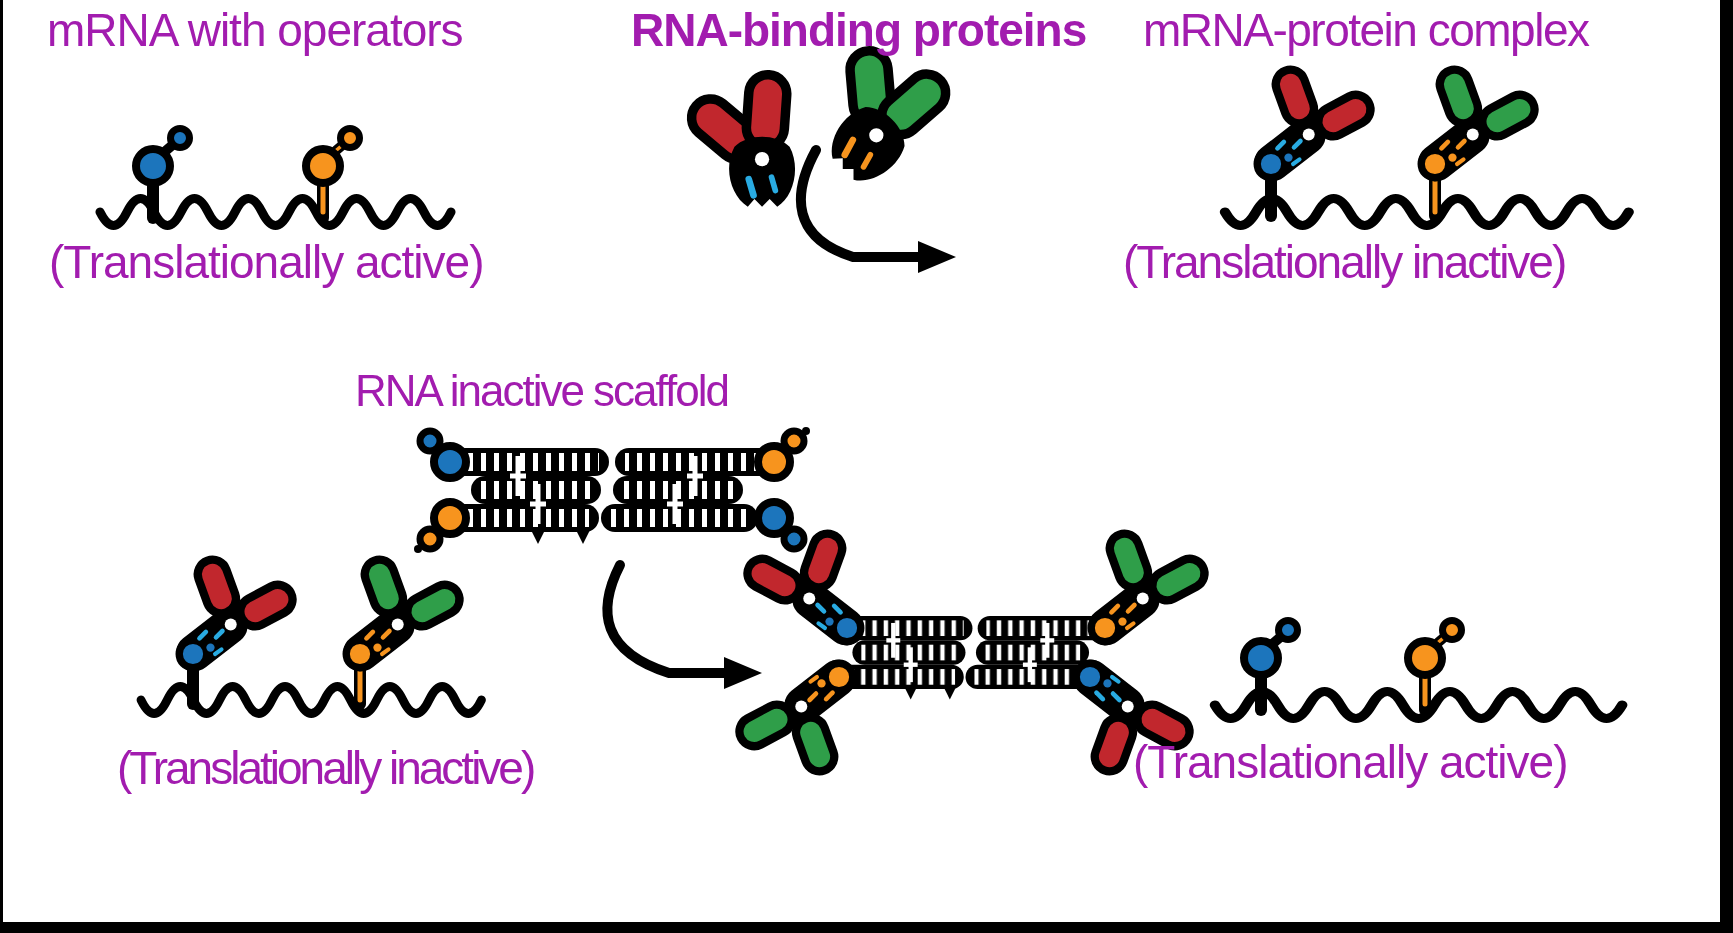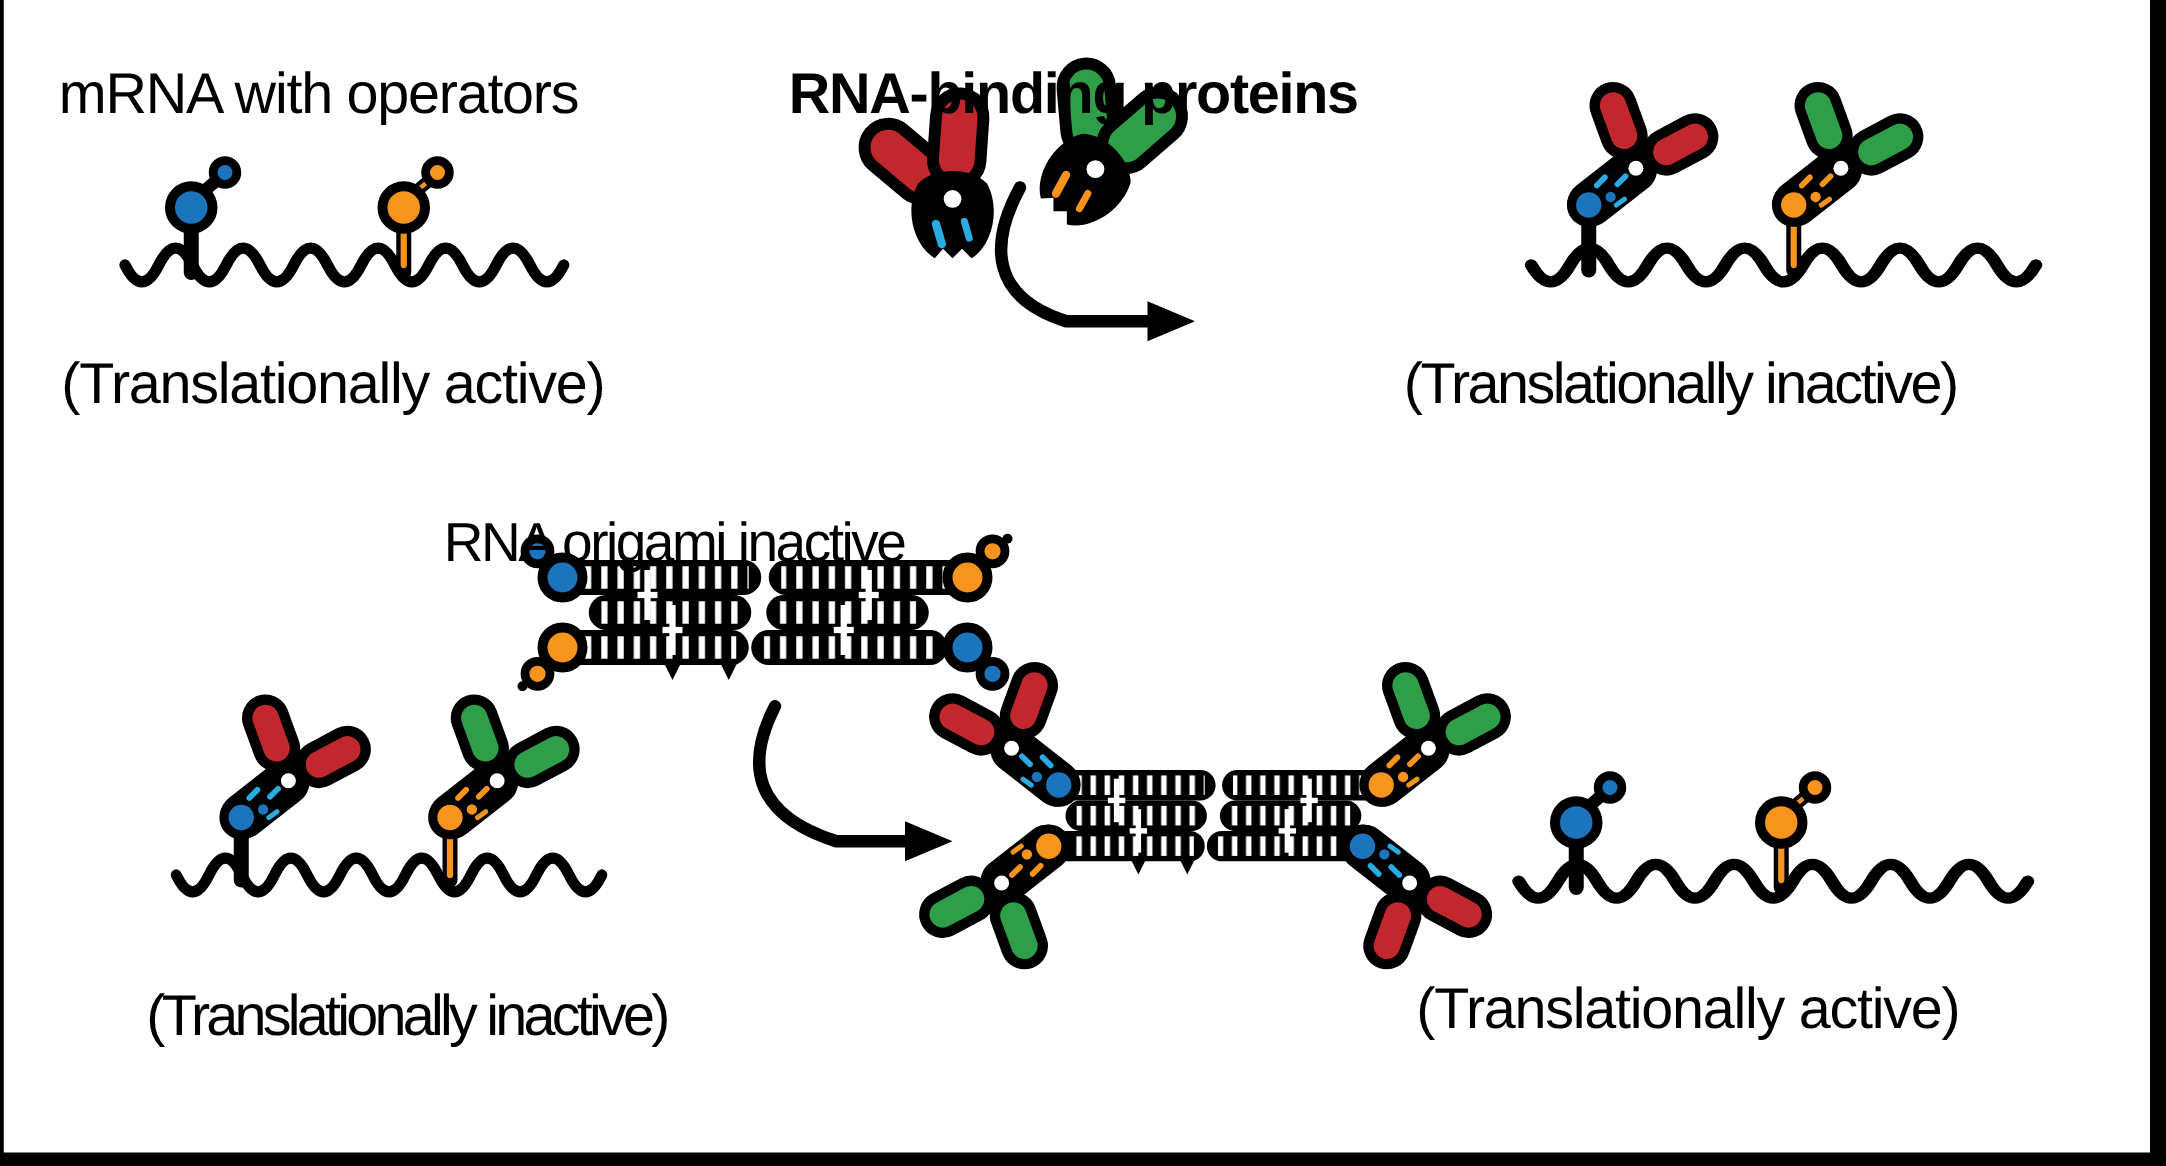--- a/index.html
+++ b/index.html
@@ -4,23 +4,22 @@
 <style>
   html,body{margin:0;padding:0;background:#888;}
   .fig{
     position:relative; width:1733px; height:933px; background:#fff;
     border-left:3px solid #000; border-right:13px solid #000; border-bottom:11px solid #000;
     box-sizing:border-box; overflow:hidden;
     font-family:"Liberation Sans", sans-serif;
   }
   .fig svg{position:absolute;left:0;top:0;}
   .label{
-    position:absolute; color:#000000; white-space:nowrap; line-height:1.05;
+    position:absolute; color:#a21caf; white-space:nowrap; line-height:1.05;
     font-family:"Liberation Sans", sans-serif;
-    margin-top:44px;
   }
   
   .f-blue  {fill:var(--blue-operator,#1c75bc);}
   .f-orange{fill:var(--orange-operator,#f7941e);}
   .f-red   {fill:var(--red-protein,#c1272d);}
   .f-green {fill:var(--green-protein,#2f9e49);}
   .f-blk{fill:#000;} .f-wht{fill:#fff;}
   .st-blk{stroke:#000;} .st-wht{stroke:#fff;}
   .st-blue{stroke:var(--blue-operator,#1c75bc);}
   .st-orange{stroke:var(--orange-operator,#f7941e);}
@@ -225,24 +224,25 @@
       <use href="#squig" transform="translate(1212,705) scale(1.16,1)"></use>
       <use href="#hp-blue" transform="translate(1258,708)"></use>
       <use href="#hp-orange" transform="translate(1422,708)"></use>
     </g>
   </svg>
 
   <div class="label" style="left:44px;top:6px;font-size:46px;letter-spacing:-1px;">mRNA with operators</div>
 
   <div class="label" style="left:628px;top:6px;font-size:46px;letter-spacing:-1px;font-weight:bold;">RNA-binding proteins</div>
 
+  <div class="label" style="left:1140px;top:6px;font-size:46px;letter-spacing:-1.5px;">mRNA-protein complex</div>
 
   <div class="label" style="left:46px;top:238px;font-size:46px;letter-spacing:-1px;">(Translationally active)</div>
 
   <div class="label" style="left:1120px;top:238px;font-size:46px;letter-spacing:-2px;">(Translationally inactive)</div>
 
-  <div class="label" style="left:352px;top:368px;font-size:44px;letter-spacing:-2px;">RNA origami inactive</div>
+  <div class="label" style="left:352px;top:368px;font-size:44px;letter-spacing:-2px;">RNA inactive scaffold</div>
 
 
   <div class="label" style="left:114px;top:744px;font-size:46px;letter-spacing:-3px;">(Translationally inactive)</div>
 
   <div class="label" style="left:1130px;top:738px;font-size:46px;letter-spacing:-1px;">(Translationally active)</div>
 </div>
 
 </body></html>

